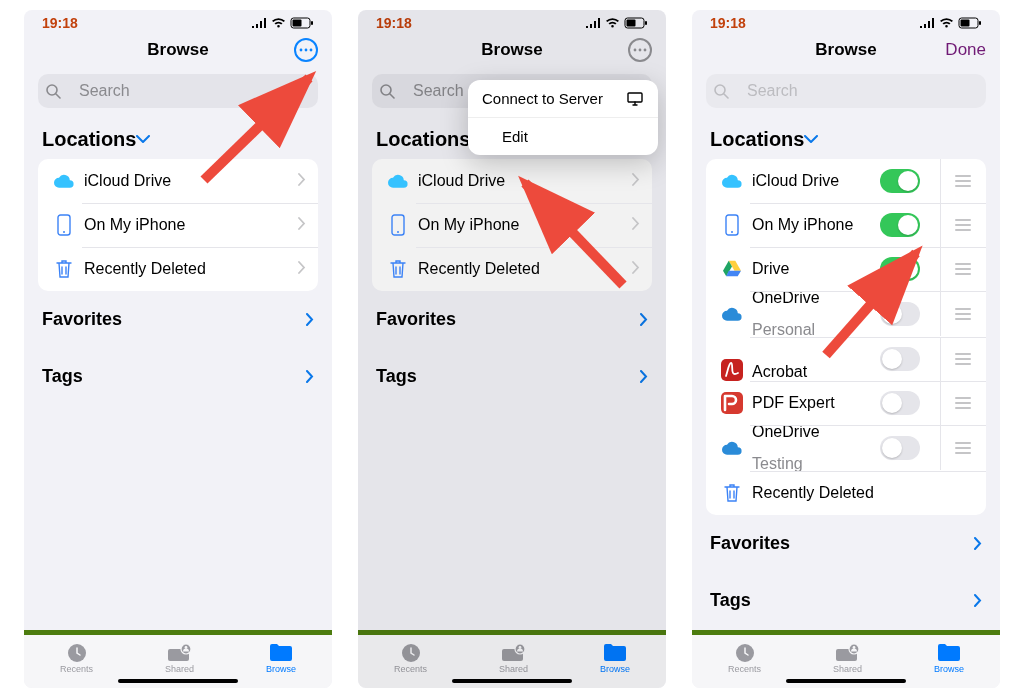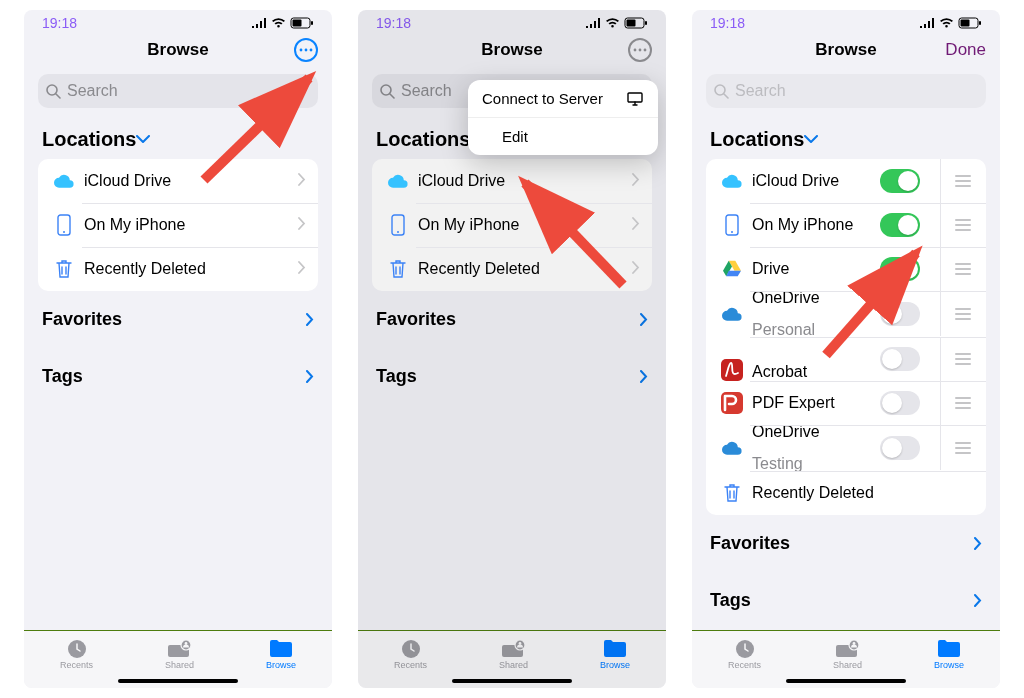--- a/index.html
+++ b/index.html
@@ -1,35 +1,35 @@
 <!DOCTYPE html>
 <html><head>
 <meta charset="utf-8">
 <style>
 * { margin:0; padding:0; box-sizing:border-box; -webkit-font-smoothing:antialiased; }
 body { background:#fff; font-family:-apple-system,BlinkMacSystemFont,"Helvetica Neue",sans-serif; display:flex; justify-content:center; gap:26px; padding:10px; }
 .phone { width:308px; height:678px; background:#f2f2f7; border-radius:8px; position:relative; overflow:hidden; display:flex; flex-direction:column; }
-.statusbar { height:20px; display:flex; justify-content:space-between; align-items:center; padding:6px 18px 0; font-size:14px; font-weight:400; color:#8b5cf6; }
+.statusbar { height:20px; display:flex; justify-content:space-between; align-items:center; padding:6px 18px 0; font-size:14px; font-weight:700; color:#c2410c; }
 .status-right { display:flex; align-items:center; gap:4px; }
 .header { height:40px; display:flex; align-items:center; justify-content:center; position:relative; }
 .header-title { font-size:17px; font-weight:600; color:#000; }
 .header-action { position:absolute; right:14px; top:50%; transform:translateY(-50%); display:flex; align-items:center; }
-.searchbar { margin:4px 14px 0; height:34px; background:#e4e4ea; border-radius:10px; display:flex; align-items:center; padding:8px 8px; gap:6px; color:#8a8a8e; font-size:16px; }
+.searchbar { margin:4px 14px 0; height:34px; background:#e4e4ea; border-radius:10px; display:flex; align-items:center; padding:8px 8px; gap:18px; color:#8a8a8e; font-size:16px; }
 .content { flex:1; overflow:auto; padding:0; }
 .section-head { display:flex; align-items:center; padding:20px 18px 8px; font-size:20px; font-weight:700; color:#000; }
 .card { margin:0 14px; background:#fff; border-radius:10px; overflow:hidden; }
 .row { display:flex; align-items:center; height:44px; padding:0 12px; position:relative; }
 .row + .row::before { content:""; position:absolute; top:0; left:44px; right:0; height:1px; background:#e5e5ea; }
 .row .icon-slot { width:28px; display:flex; align-items:center; justify-content:center; margin-right:6px; flex-shrink:0; }
 .row .label { flex:1; font-size:16px; color:#000; line-height:1.1; }
 .row .sublabel { font-size:16px; color:#8a8a8e; display:block; margin-top:14px; }
 .row .tail { display:flex; align-items:center; gap:12px; }
 .chev { color:#c5c5c7; }
 .nav-row { display:flex; justify-content:space-between; align-items:center; padding:18px 18px; font-size:18px; font-weight:600; color:#000; }
-.tabbar { height:58px; border-top:1px solid #4d7c0f; background:#f6f6f8; display:flex; justify-content:space-around; align-items:flex-start; padding-top:6px; }
+.tabbar { height:58px; border-top:5px solid #4d7c0f; background:#f6f6f8; display:flex; justify-content:space-around; align-items:flex-start; padding-top:6px; }
 .tab { display:flex; flex-direction:column; align-items:center; gap:1px; color:#9a9aa0; font-size:9px; }
 .tab.active { color:#007aff; }
 .home-ind { position:absolute; bottom:5px; left:50%; transform:translateX(-50%); width:120px; height:4px; background:#000; border-radius:3px; }
 .more-circ { width:24px; height:24px; border:2px solid #0a84ff; border-radius:50%; display:flex; align-items:center; justify-content:center; color:#0a84ff; }
 .more-circ.dim { border-color:#8a8a8e; color:#8a8a8e; }
 .done-btn { color:#701a75; font-size:17px; font-weight:400; }
 .toggle { width:40px; height:24px; border-radius:12px; position:relative; }
 .toggle.on { background:#34c759; }
 .toggle.off { background:#e5e5ea; }
 .toggle::after { content:""; position:absolute; top:2px; width:20px; height:20px; background:#fff; border-radius:50%; box-shadow:0 1px 2px rgba(0,0,0,.2); }

